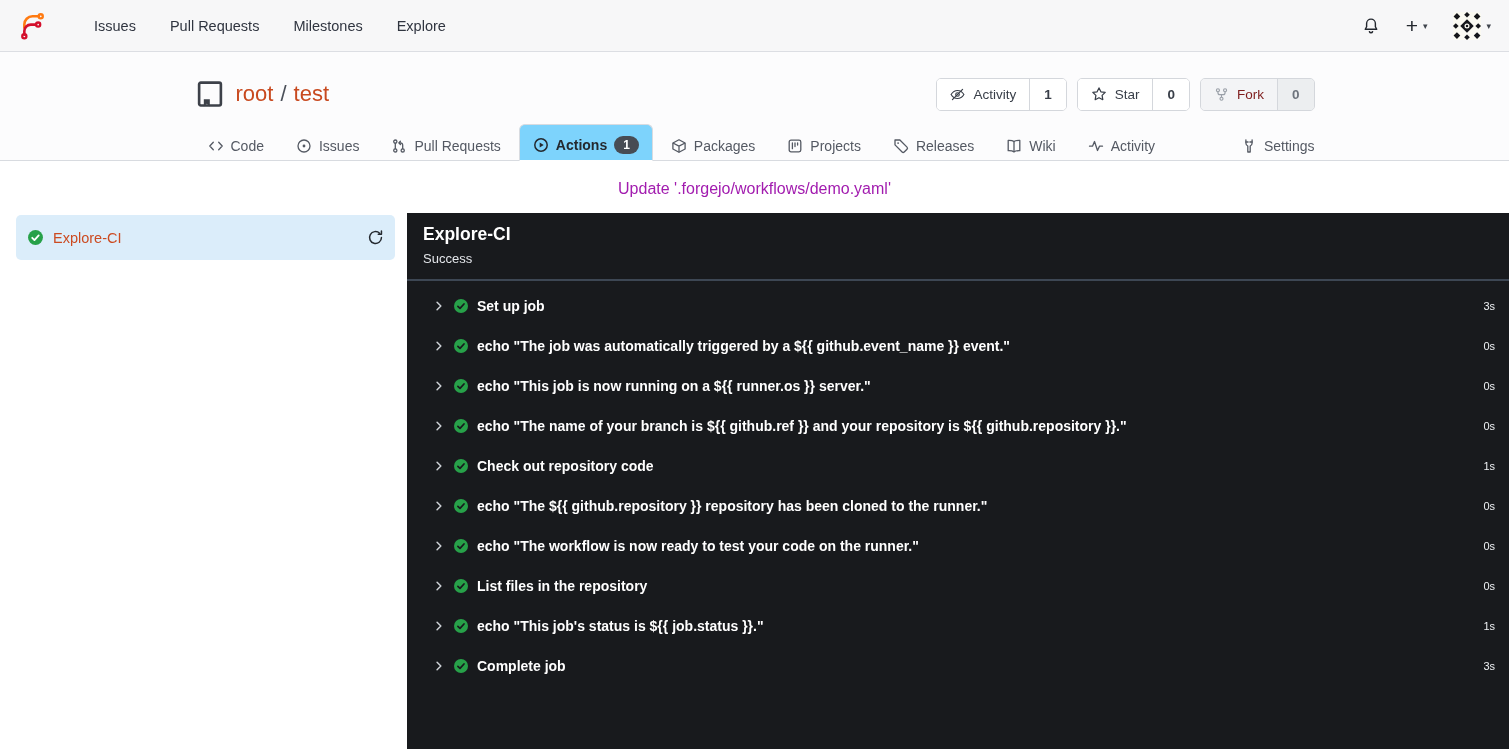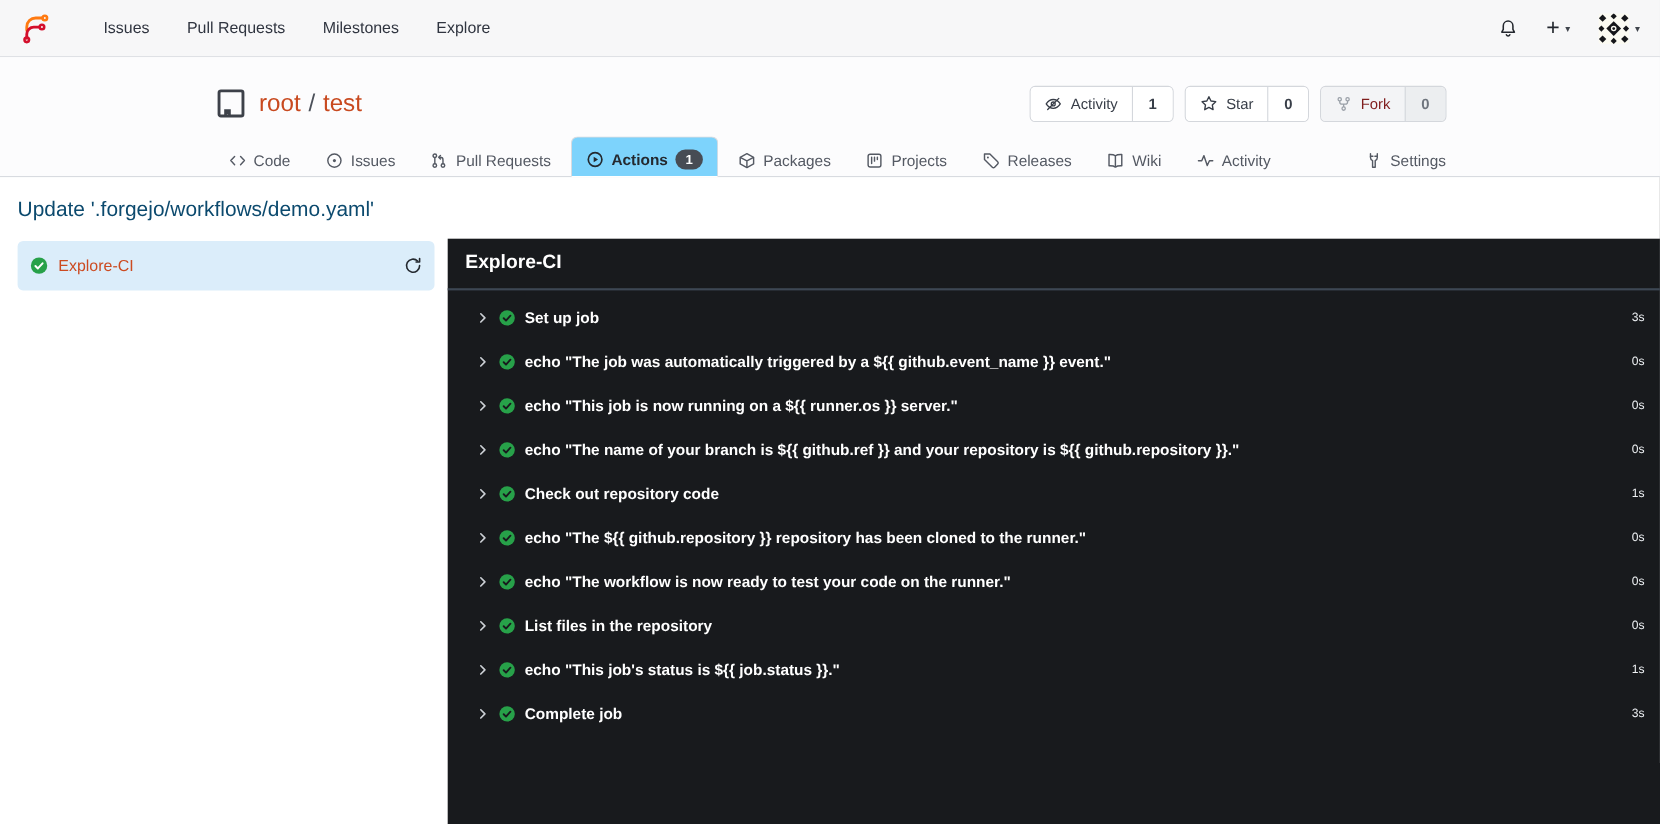--- a/index.html
+++ b/index.html
@@ -58,21 +58,21 @@
     background:#7dd3fc; border:1px solid #d8dbe0; border-bottom-color:#ffffff;
     border-radius:6px 6px 0 0; font-weight:700; color:#24292f;
   }
   .tab.right { margin-left:auto; margin-right:0; padding-right:0; }
   .tab-badge {
     background:#474c54; color:#fff; font-size:12px; font-weight:600;
     border-radius:9px; padding:2px 9px; line-height:1.2;
   }
 
   
-  .run-title { font-size:19px; color:#0c4a6e; padding:19px 16px 15px; font-weight:400; }
+  .run-title { font-size:16px; color:#a21caf; padding:19px 16px 15px; font-weight:400;text-align:center; }
   .run-layout { display:flex; height:592px; }
   .run-sidebar { width:407px; flex:0 0 407px; background:#fff; }
   .job-item {
     margin:2px 12px 0 16px; height:45px; background:#dbedfa; border-radius:5px;
     display:flex; align-items:center; padding:0 11px; cursor:pointer;
   }
   .job-item .job-label { margin-left:9px; font-size:14.5px; font-weight:500; color:#cc4b21; }
   .job-rerun { margin-left:auto; cursor:pointer; }
 
   
@@ -312,20 +312,21 @@
           <svg width="17" height="17" viewBox="0 0 16 16" fill="none" stroke="#24292f" stroke-width="1.4" stroke-linecap="round">
             <path d="M13.6 8a5.6 5.6 0 1 1-1.7-4"></path>
             <path d="M13.6 1.9v3h-3" stroke-linejoin="round"></path>
           </svg>
         </span>
       </div>
     </aside>
     <section class="console">
       <div class="console-header">
         <div class="console-title">Explore-CI</div>
+        <div class="console-status">Success</div>
       </div>
       <div class="steps">
 
           <div class="step">
             <span class="chev">
               <svg width="14" height="14" viewBox="0 0 16 16" fill="none" stroke="#ccd0d5" stroke-width="1.7" stroke-linecap="round" stroke-linejoin="round">
                 <path d="M5.8 3.7 10.1 8l-4.3 4.3"></path>
               </svg>
             </span>
             <span class="check">

